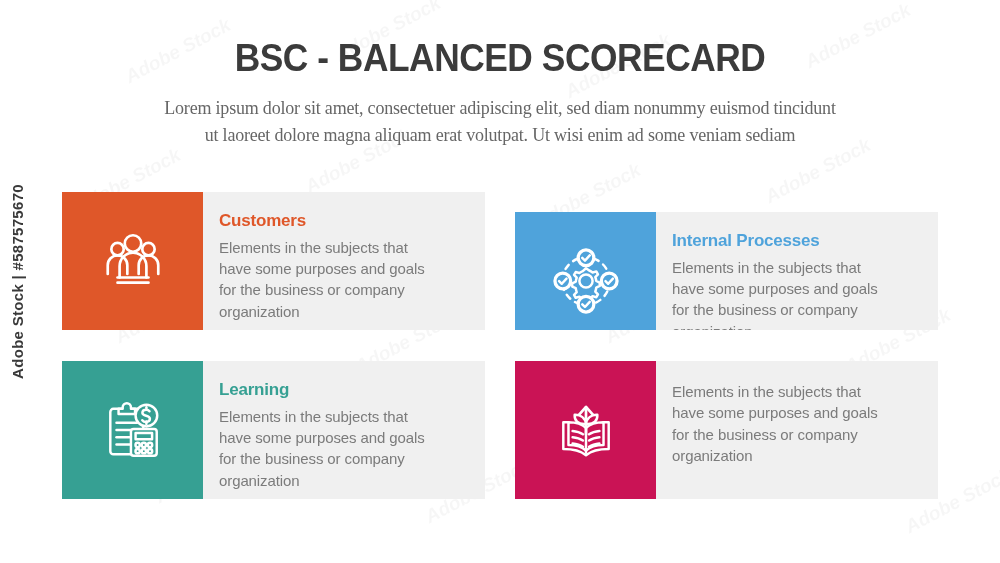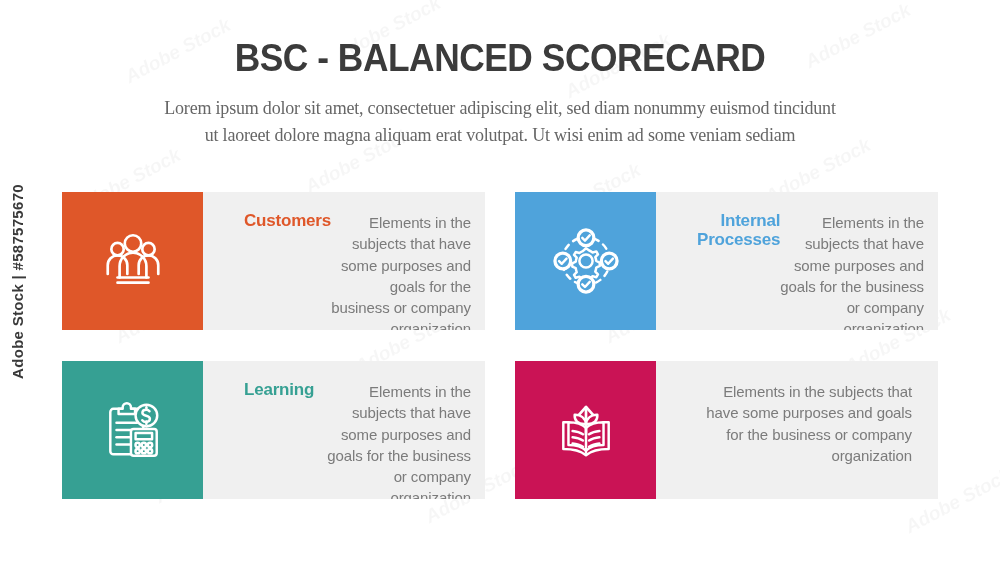--- a/index.html
+++ b/index.html
@@ -110,25 +110,24 @@
     align-items: center;
     justify-content: center;
   }
   .card-icon-block svg {
     width: 66px;
     height: 66px;
     display: block;
   }
   .card-body {
     flex: 1;
-    padding: 20px 14px 0 41px;
-    display: flex;
-    flex-direction: row;
+    padding: 20px 14px 0 16px;
+    display: flex;
+    flex-direction: column;
     justify-content: flex-start;
-    text-align: right;
   }
   .card-title {
     font-family: "Liberation Sans", sans-serif;
     font-size: 17px;
     font-weight: 700;
     letter-spacing: -0.2px;
     margin: 0 0 6px 0;
     line-height: 1.1;
   }
   .card-desc {
@@ -190,21 +189,21 @@
         <line x1="17" y1="48" x2="47" y2="48"></line>
         <line x1="17" y1="53" x2="47" y2="53"></line>
       </svg>
     </div>
     <div class="card-body">
       <div class="card-title" style="color: rgb(223, 87, 41);">Customers</div>
       <div class="card-desc">Elements in the subjects that have some purposes and goals for the business or company organization</div>
     </div>
   </div>
 
-  <div class="card" style="background: rgb(240, 240, 240);">
+  <div class="card" style="background: rgb(240, 240, 240); margin-top: 20px;">
     <div class="card-icon-block" style="background: rgb(79, 163, 219);">
       <svg viewBox="0 0 64 64" fill="none" stroke="#ffffff" stroke-width="2.4" stroke-linecap="round" stroke-linejoin="round">
         <circle cx="32" cy="32" r="23" stroke-dasharray="5 5.5"></circle>
         <g stroke-width="2.4">
           <circle cx="32" cy="32" r="6.4"></circle>
           <path d="M32 19.6 l3.1 2.2 a12.6 12.6 0 0 1 3.3 1.9 l3.6 -1 1.6 2.8 -2.6 2.7 a12.6 12.6 0 0 1 0.9 3.8 l3.4 1.6 v3.2 l-3.4 1.6 a12.6 12.6 0 0 1 -0.9 3.8 l2.6 2.7 -1.6 2.8 -3.6 -1 a12.6 12.6 0 0 1 -3.3 1.9 L32 51.4 l-3.1 -2.2 a12.6 12.6 0 0 1 -3.3 -1.9 l-3.6 1 -1.6 -2.8 2.6 -2.7 a12.6 12.6 0 0 1 -0.9 -3.8 L18.7 37.4 v-3.2 l3.4 -1.6 a12.6 12.6 0 0 1 0.9 -3.8 l-2.6 -2.7 1.6 -2.8 3.6 1 a12.6 12.6 0 0 1 3.3 -1.9 Z" transform="translate(0,0) scale(1)"></path>
         </g>
         <g>
           <circle cx="32" cy="9.5" r="8" fill="#4fa3db"></circle>
           <circle cx="32" cy="9.5" r="7.2"></circle>

